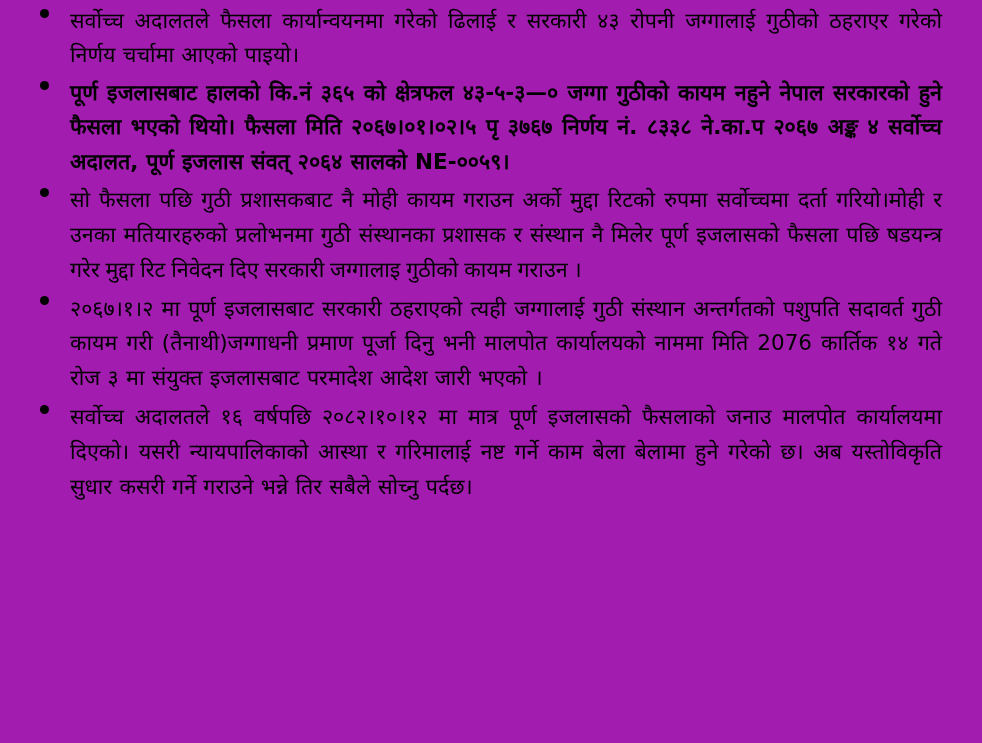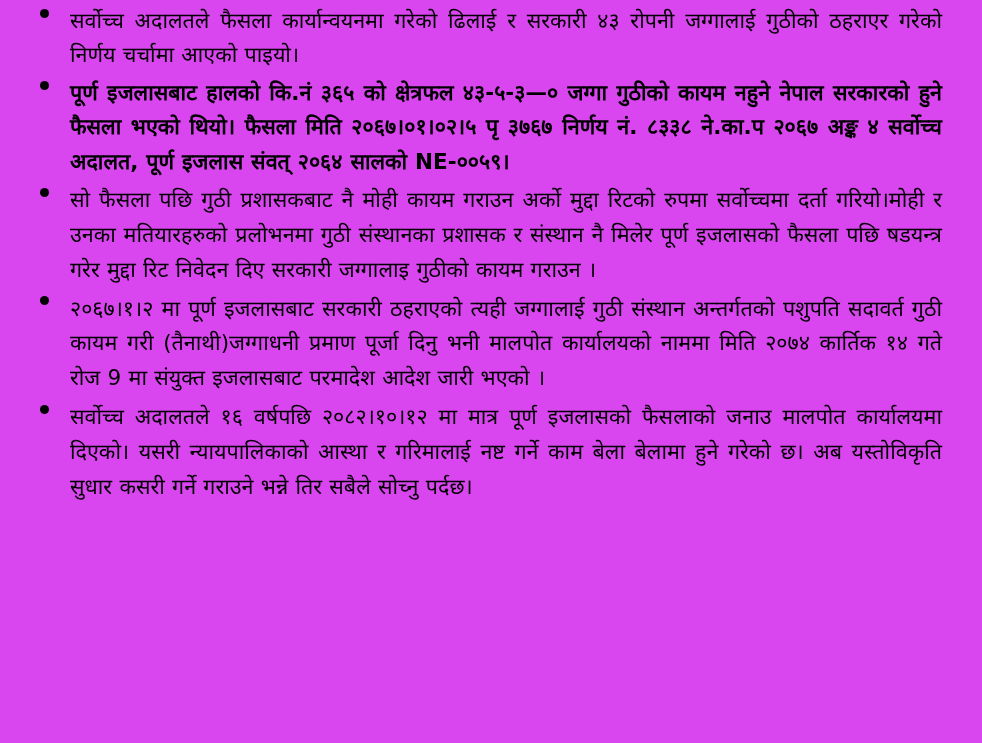--- a/index.html
+++ b/index.html
@@ -12,21 +12,21 @@
     height: 743px;
     font-family: "DejaVu Sans", sans-serif;
     color: #000000;
     overflow: hidden;
   }
   .page {
     box-sizing: border-box;
     width: 982px;
     height: 743px;
     padding: 4px 40px 0 22px;
-    background: #d946ef;
+    background: #a21caf;
   }
   ul.bullet-list {
     list-style: none;
     margin: 0;
     padding: 0;
   }
   li.bullet-item {
     position: relative;
     padding-left: 48px;
     margin: 0 0 4px 0;
@@ -45,21 +45,21 @@
     font-size: 21.5px;
     line-height: 1.62;
     text-align: justify;
     text-justify: inter-word;
     word-spacing: 0.02em;
     font-weight: 400;
   }
   
   li.bullet-item:nth-child(1) .para { line-height: 1.58; }
   li.bullet-item:nth-child(2) .para { line-height: 1.60; font-weight: bold; }
-  li.bullet-item:nth-child(3) .para { line-height: 1.62; }
+  li.bullet-item:nth-child(3) .para { line-height: 1.62; font-family: Liberation Serif, serif; }
   li.bullet-item:nth-child(4) .para { line-height: 1.62; }
   li.bullet-item:nth-child(5) .para { line-height: 1.62; }
 </style>
 </head>
 <body>
 
 <div class="page">
   <ul class="bullet-list">
     <li class="bullet-item">
       <span class="bullet-marker"></span>
@@ -68,20 +68,20 @@
     <li class="bullet-item">
       <span class="bullet-marker"></span>
       <p class="para">पूर्ण इजलासबाट हालको कि.नं ३६५ को क्षेत्रफल ४३-५-३—० जग्गा गुठीको कायम नहुने नेपाल सरकारको हुने फैसला भएको थियो। फैसला मिति २०६७।०१।०२।५ पृ ३७६७ निर्णय नं. ८३३८ ने.का.प २०६७ अङ्क ४ सर्वोच्च अदालत, पूर्ण इजलास संवत् २०६४ सालको NE-००५९।</p>
     </li>
     <li class="bullet-item">
       <span class="bullet-marker"></span>
       <p class="para">सो फैसला पछि गुठी प्रशासकबाट नै मोही कायम गराउन अर्को मुद्दा रिटको रुपमा सर्वोच्चमा दर्ता गरियो।मोही र उनका मतियारहरुको प्रलोभनमा गुठी संस्थानका प्रशासक र संस्थान नै मिलेर पूर्ण इजलासको फैसला पछि षडयन्त्र गरेर मुद्दा रिट निवेदन दिए सरकारी जग्गालाइ गुठीको कायम गराउन ।</p>
     </li>
     <li class="bullet-item">
       <span class="bullet-marker"></span>
-      <p class="para">२०६७।१।२ मा पूर्ण इजलासबाट सरकारी ठहराएको त्यही जग्गालाई गुठी संस्थान अन्तर्गतको पशुपति सदावर्त गुठी कायम गरी (तैनाथी)जग्गाधनी प्रमाण पूर्जा दिनु भनी मालपोत कार्यालयको नाममा मिति २०७४ कार्तिक १४ गते रोज 9 मा संयुक्त इजलासबाट परमादेश आदेश जारी भएको ।</p>
+      <p class="para">२०६७।१।२ मा पूर्ण इजलासबाट सरकारी ठहराएको त्यही जग्गालाई गुठी संस्थान अन्तर्गतको पशुपति सदावर्त गुठी कायम गरी (तैनाथी)जग्गाधनी प्रमाण पूर्जा दिनु भनी मालपोत कार्यालयको नाममा मिति 2076 कार्तिक १४ गते रोज ३ मा संयुक्त इजलासबाट परमादेश आदेश जारी भएको ।</p>
     </li>
     <li class="bullet-item">
       <span class="bullet-marker"></span>
       <p class="para">सर्वोच्च अदालतले १६ वर्षपछि २०८२।१०।१२ मा मात्र पूर्ण इजलासको फैसलाको जनाउ मालपोत कार्यालयमा दिएको। यसरी न्यायपालिकाको आस्था र गरिमालाई नष्ट गर्ने काम बेला बेलामा हुने गरेको छ। अब यस्तोविकृति सुधार कसरी गर्ने गराउने भन्ने तिर सबैले सोच्नु पर्दछ।</p>
     </li>
   </ul>
 </div>
 
 </body></html>

